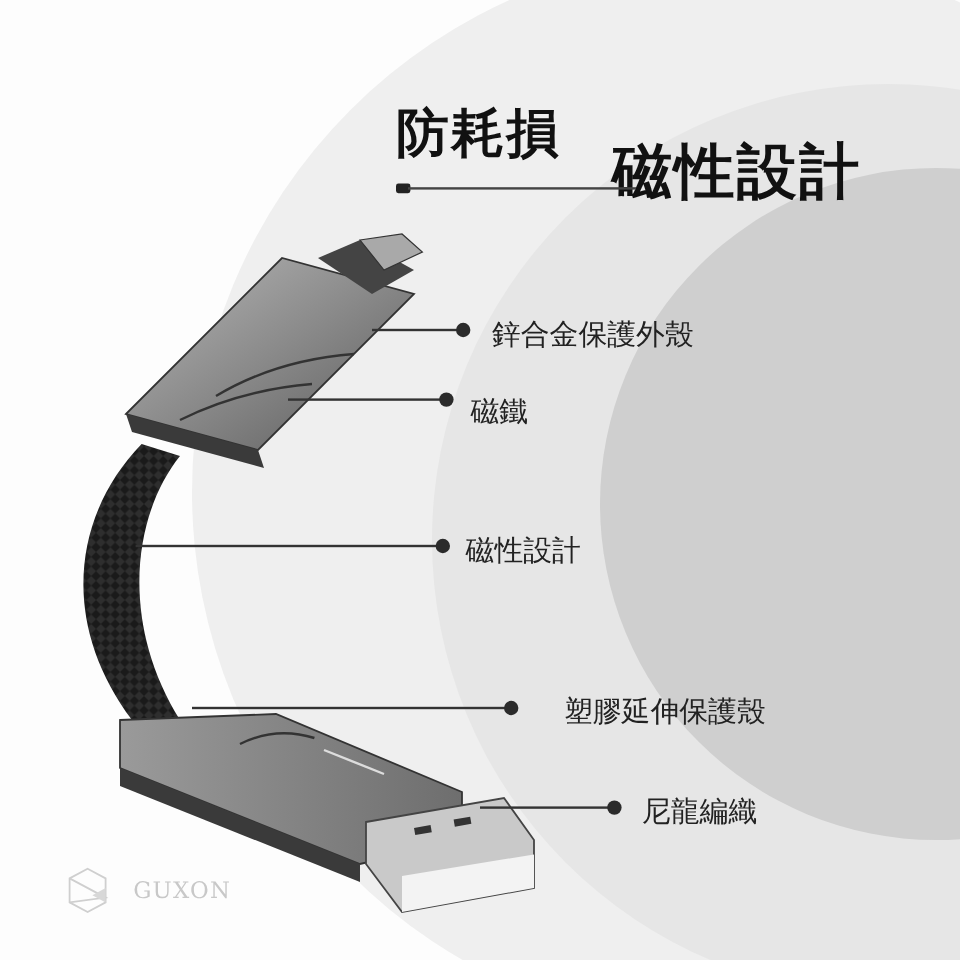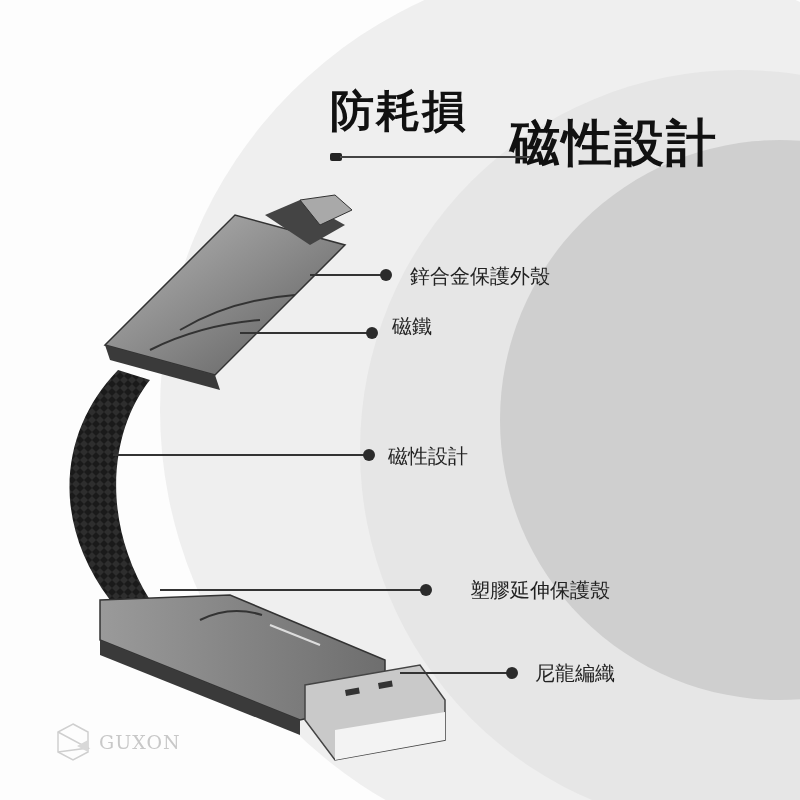--- a/index.html
+++ b/index.html
@@ -9,22 +9,22 @@
   .c1{left:160px;top:-40px;width:900px;height:900px;background:#efefef;}
   .c2{left:360px;top:70px;width:760px;height:760px;background:#e6e6e6;}
   .c3{left:500px;top:140px;width:560px;height:560px;background:#cfcfcf;}
   .title{position:absolute;color:#111;font-family:"DejaVu Serif",serif;font-weight:bold;letter-spacing:2px;}
   .t1{left:330px;top:82px;font-size:44px;}
   .t2{left:510px;top:110px;font-size:50px;}
   .title-line{position:absolute;left:340px;top:156px;width:190px;height:2px;background:#444;}
   .title-plug{position:absolute;left:330px;top:153px;width:12px;height:8px;background:#222;border-radius:2px;}
   .callout-line{position:absolute;height:2px;background:#333;}
   .dot{position:absolute;width:12px;height:12px;border-radius:50%;background:#2b2b2b;}
-  .label{position:absolute;font-size:20px;color:#222;white-space:nowrap;}
-  .logo{position:absolute;left:55px;top:722px;display:flex;align-items:center;gap:8px;color:#cfcfcf;}
+  .label{position:absolute;font-size:24px;color:#222;white-space:nowrap;}
+  .logo{position:absolute;left:55px;top:722px;display:flex;align-items:center;gap:20px;color:#cfcfcf;}
   .logo-text{font-family:"DejaVu Serif",serif;font-size:19px;letter-spacing:1px;color:#c8c8c8;}
 </style>
 </head>
 <body>
 
 <div class="stage">
   <div class="circle c1"></div>
   <div class="circle c2"></div>
   <div class="circle c3"></div>
 
@@ -72,21 +72,21 @@
   <div class="title t2">磁性設計</div>
   <div class="title-plug"></div>
   <div class="title-line"></div>
 
   <div class="callout-line" style="left:310px;top:274px;width:76px;"></div>
   <div class="dot" style="left:380px;top:269px;"></div>
   <div class="label" style="left:410px;top:263px;">鋅合金保護外殼</div>
 
   <div class="callout-line" style="left:240px;top:332px;width:130px;"></div>
   <div class="dot" style="left:366px;top:327px;"></div>
-  <div class="label" style="left:392px;top:313px;">磁鐵</div>
+  <div class="label" style="left:392px;top:327px;">磁鐵</div>
 
   <div class="callout-line" style="left:113px;top:454px;width:257px;"></div>
   <div class="dot" style="left:363px;top:449px;"></div>
   <div class="label" style="left:388px;top:443px;">磁性設計</div>
 
   <div class="callout-line" style="left:160px;top:589px;width:266px;"></div>
   <div class="dot" style="left:420px;top:584px;"></div>
   <div class="label" style="left:450px;top:577px;margin-left:20px;">塑膠延伸保護殼</div>
 
   <div class="callout-line" style="left:400px;top:672px;width:108px;"></div>

